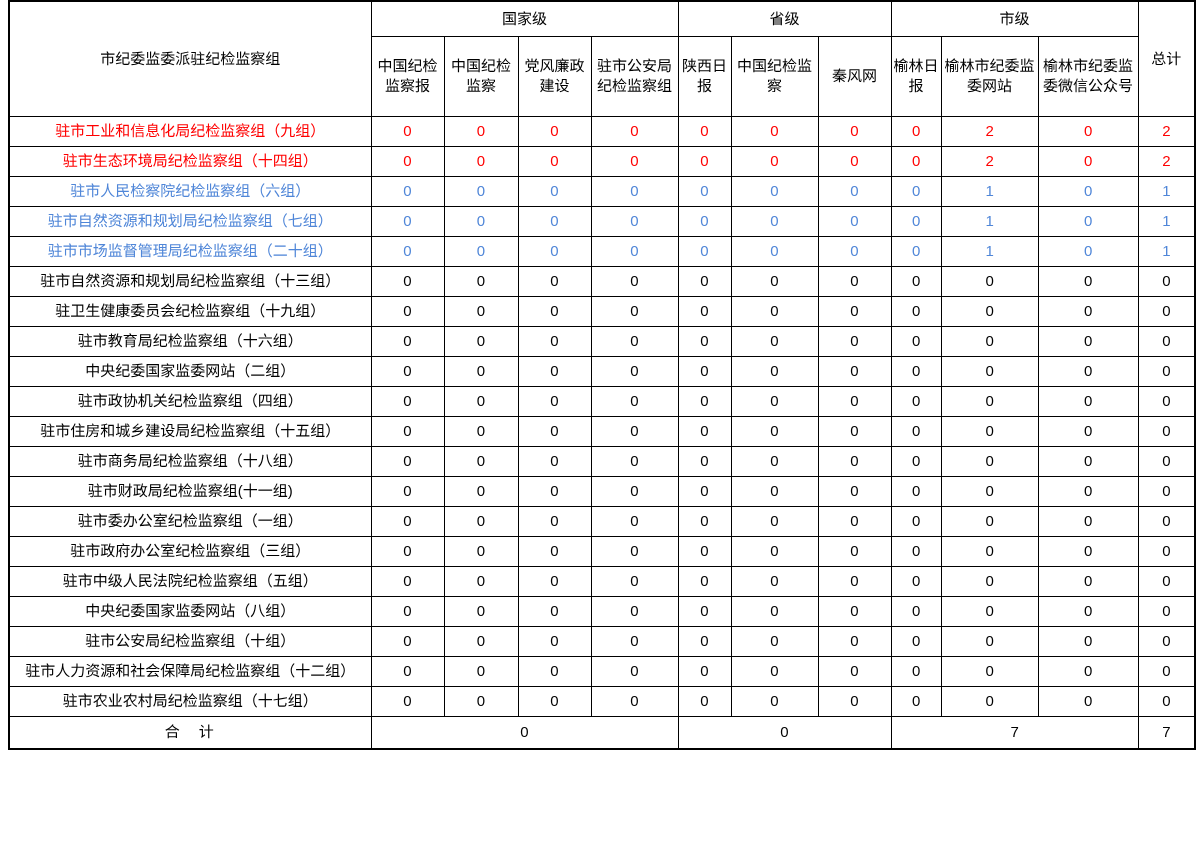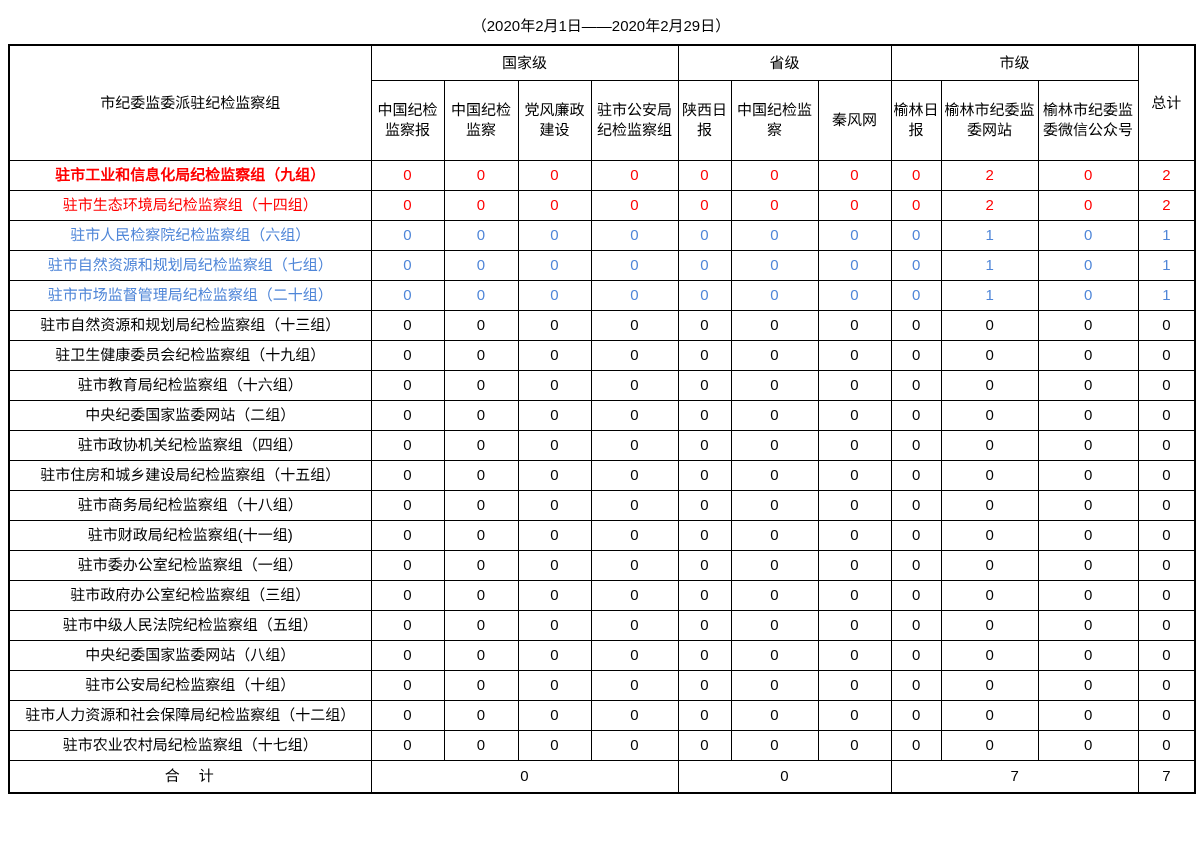--- a/index.html
+++ b/index.html
@@ -56,21 +56,20 @@
     padding-left: 4px;
     white-space: nowrap;
   }
   th.subhead { padding: 0 3px; }
   tfoot td.flabel { letter-spacing: 2px; }
 </style>
 </head>
 <body>
 
 <div class="page">
-  <div class="subtitle">（2020年2月1日——2020年2月29日）</div>
 
   <table class="stats">
     <colgroup>
         <col style="width: 362px;">
         <col style="width: 73px;">
         <col style="width: 74px;">
         <col style="width: 73px;">
         <col style="width: 87px;">
         <col style="width: 53px;">
         <col style="width: 87px;">
@@ -96,21 +95,21 @@
           <th class="subhead">陕西日报</th>
           <th class="subhead">中国纪检监察</th>
           <th class="subhead">秦风网</th>
           <th class="subhead">榆林日报</th>
           <th class="subhead">榆林市纪委监委网站</th>
           <th class="subhead">榆林市纪委监委微信公众号</th>
         </tr>
       </thead>
     <tbody>
         <tr>
-          <td class="name" style="color: rgb(255, 0, 0); font-weight: bold;">驻市工业和信息化局纪检监察组（九组）</td>
+          <td class="name" style="color: rgb(255, 0, 0);">驻市工业和信息化局纪检监察组（九组）</td>
           <td style="color: rgb(255, 0, 0);">0</td>
           <td style="color: rgb(255, 0, 0);">0</td>
           <td style="color: rgb(255, 0, 0);">0</td>
           <td style="color: rgb(255, 0, 0);">0</td>
           <td style="color: rgb(255, 0, 0);">0</td>
           <td style="color: rgb(255, 0, 0);">0</td>
           <td style="color: rgb(255, 0, 0);">0</td>
           <td style="color: rgb(255, 0, 0);">0</td>
           <td style="color: rgb(255, 0, 0);">2</td>
           <td style="color: rgb(255, 0, 0);">0</td>

